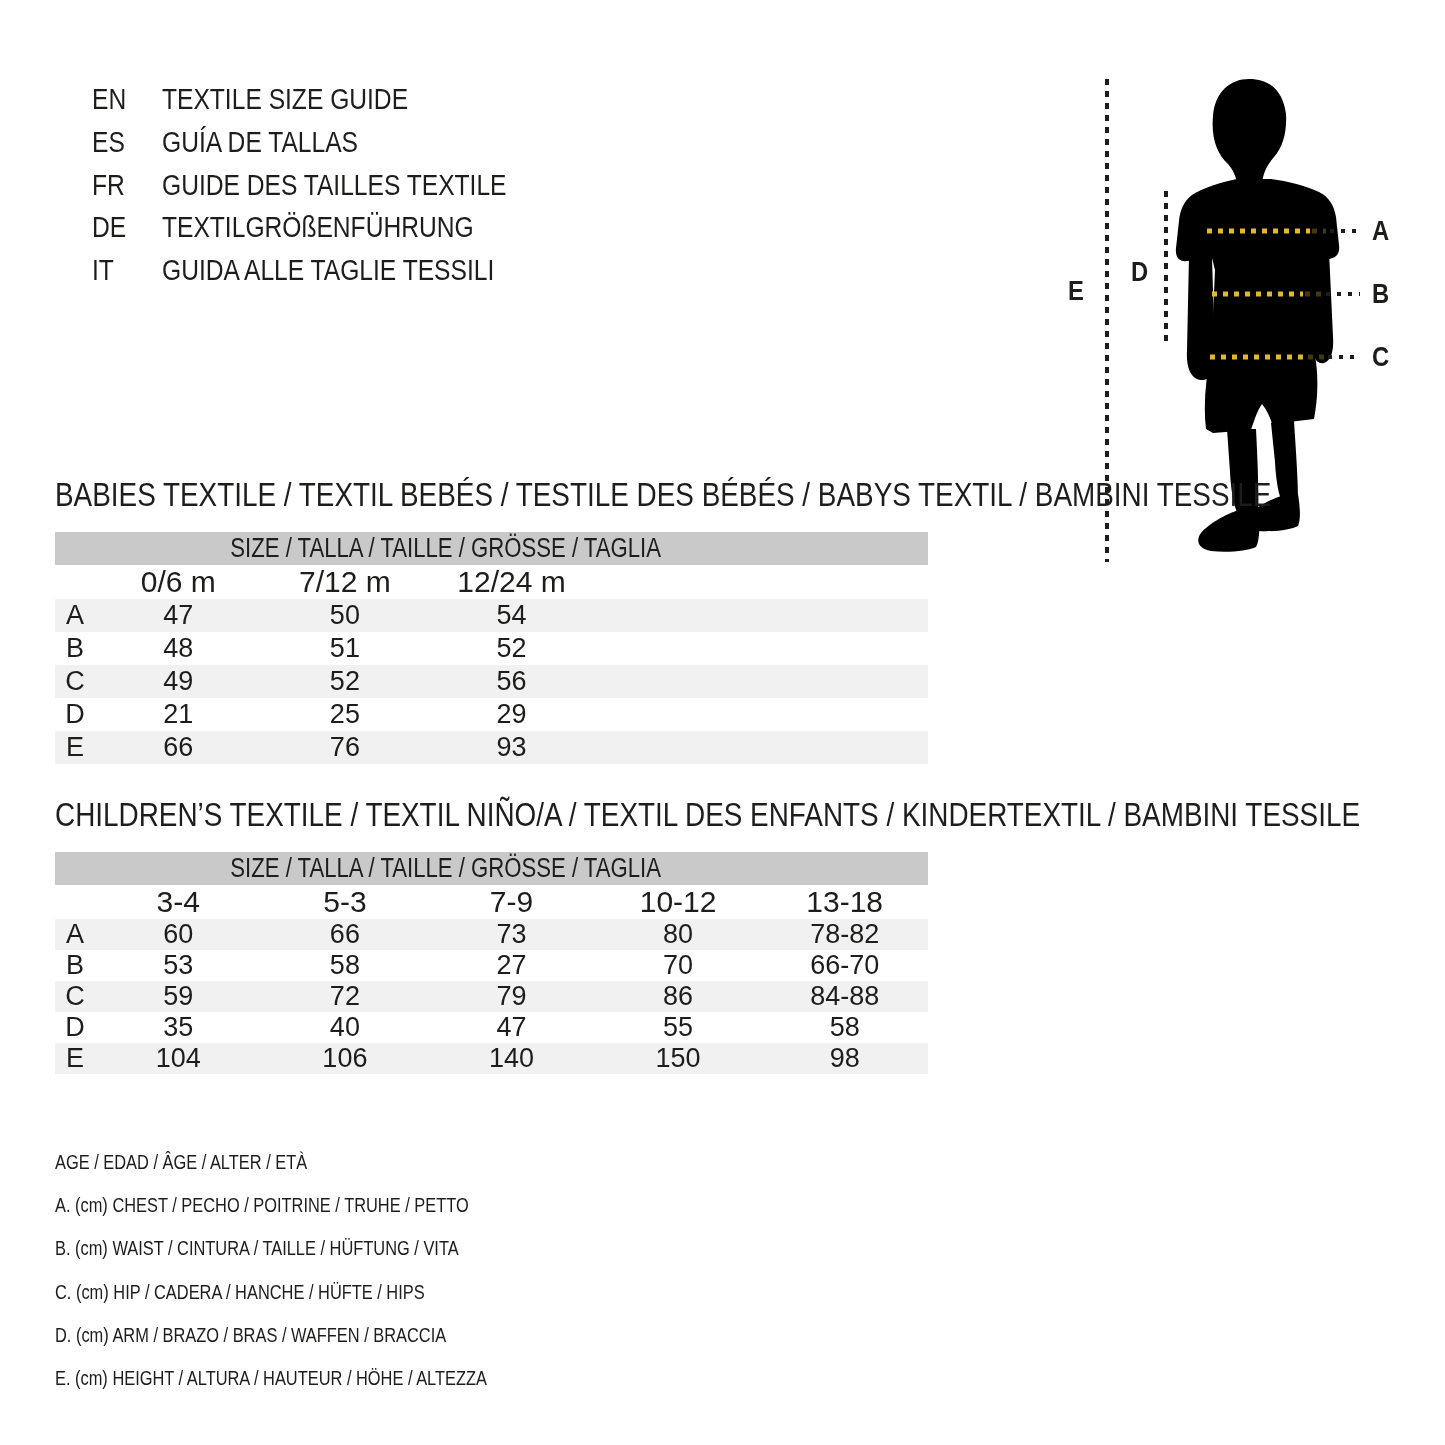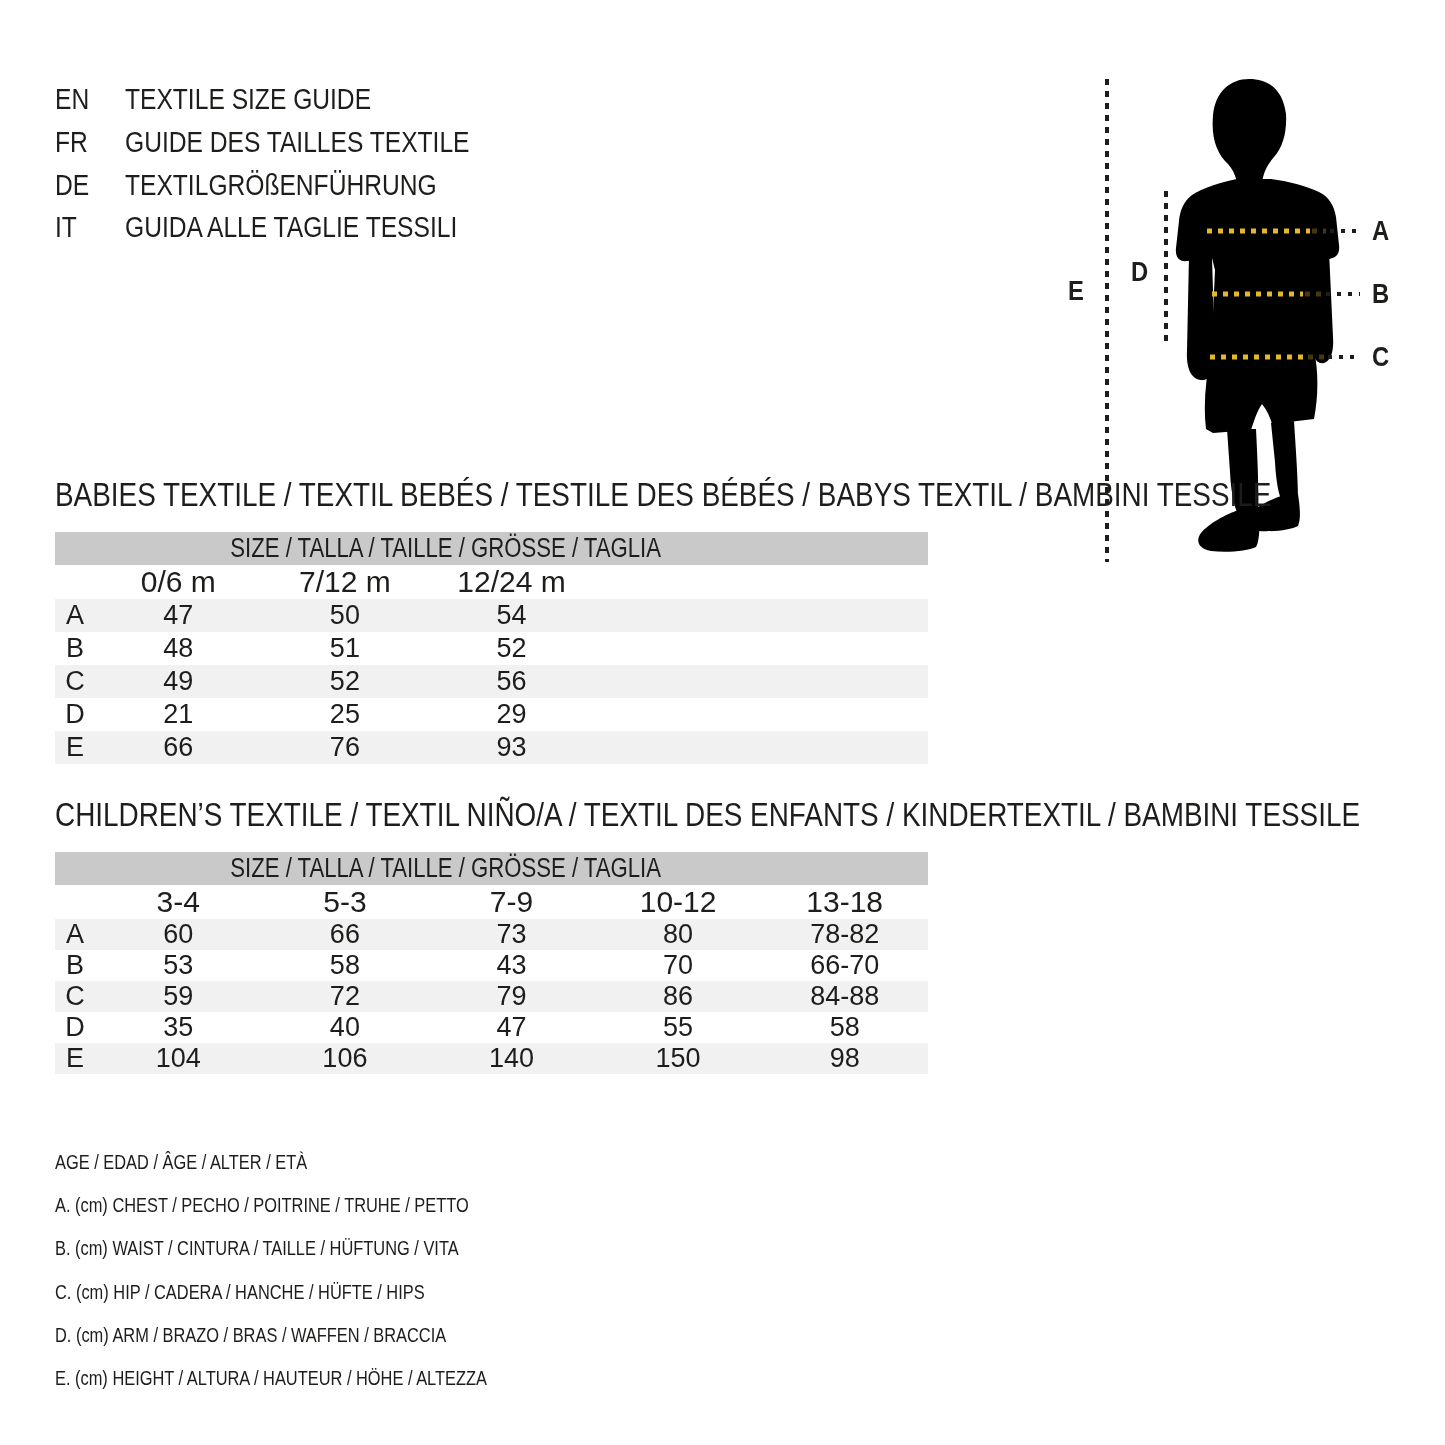--- a/index.html
+++ b/index.html
@@ -6,21 +6,21 @@
   #page {
     position:relative; width:1445px; height:1445px;
     background:#ffffff; overflow:hidden;
     font-family:"Liberation Sans", sans-serif;
     color:#1d1d1b;
   }
   .cond { display:inline-block; transform:scaleX(0.82); transform-origin:0 50%; white-space:nowrap; }
 
   
   #lang-block { position:absolute; left:55px; top:78px; }
-  .lang-row { display:flex; height:42.7px; align-items:center; font-size:30px; }
+  .lang-row { display:flex; height:42.7px; align-items:center; font-size:30px;margin-left:37px; }
   .lang-code { width:70px; flex:0 0 70px; }
 
   
   #diagram-svg { position:absolute; left:1040px; top:55px; }
   .measure-label {
     position:absolute; font-size:28px; font-weight:bold; width:30px;
     transform:scaleX(0.85); transform-origin:0 50%; line-height:30px;
   }
 
   
@@ -48,20 +48,24 @@
 <body>
 
 <div id="page">
 
   <div id="lang-block">
     <div class="lang-row">
       <span class="lang-code"><span class="cond">EN</span></span>
       <span class="cond">TEXTILE SIZE GUIDE</span>
     </div>
     <div class="lang-row">
+      <span class="lang-code"><span class="cond">ES</span></span>
+      <span class="cond">GUÍA DE TALLAS</span>
+    </div>
+    <div class="lang-row">
       <span class="lang-code"><span class="cond">FR</span></span>
       <span class="cond">GUIDE DES TAILLES TEXTILE</span>
     </div>
     <div class="lang-row">
       <span class="lang-code"><span class="cond">DE</span></span>
       <span class="cond">TEXTILGRÖßENFÜHRUNG</span>
     </div>
     <div class="lang-row">
       <span class="lang-code"><span class="cond">IT</span></span>
       <span class="cond">GUIDA ALLE TAGLIE TESSILI</span>
@@ -221,21 +225,21 @@
       <td>60</td>
       <td>66</td>
       <td>73</td>
       <td>80</td>
       <td>78-82</td>
     </tr>
     <tr>
       <td class="row-label">B</td>
       <td>53</td>
       <td>58</td>
-      <td>43</td>
+      <td>27</td>
       <td>70</td>
       <td>66-70</td>
     </tr>
     <tr class="stripe">
       <td class="row-label">C</td>
       <td>59</td>
       <td>72</td>
       <td>79</td>
       <td>86</td>
       <td>84-88</td>

